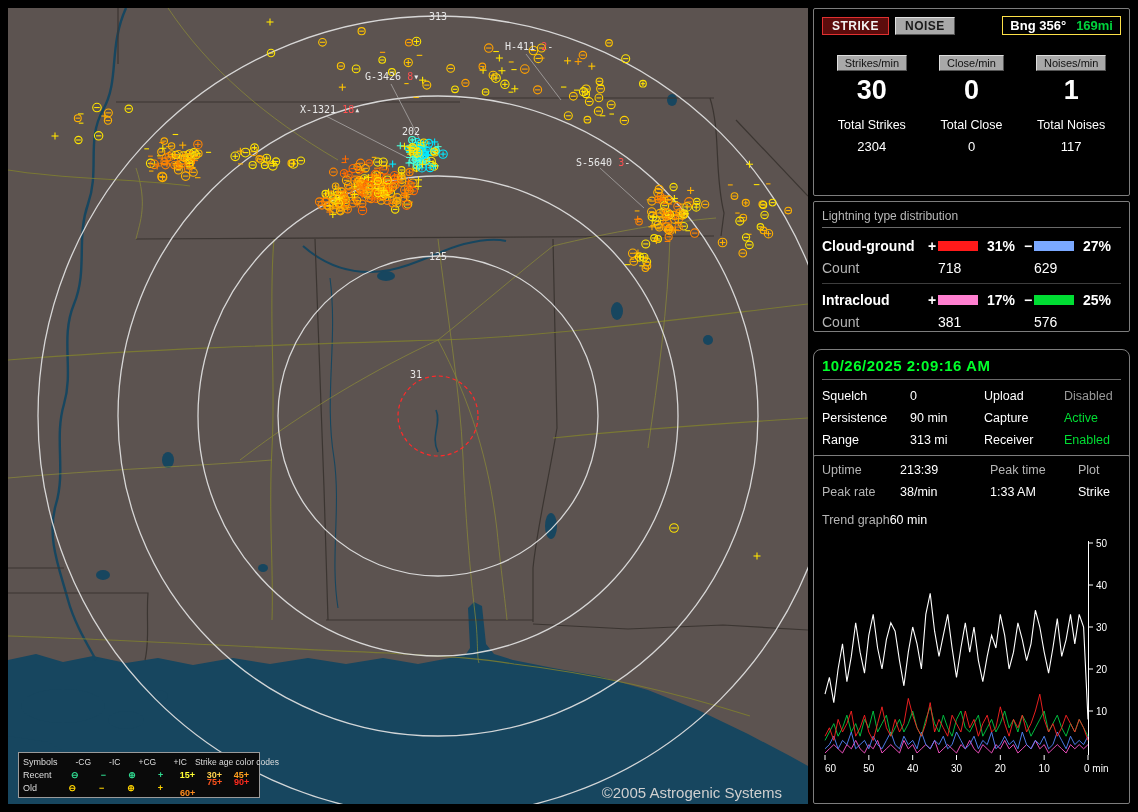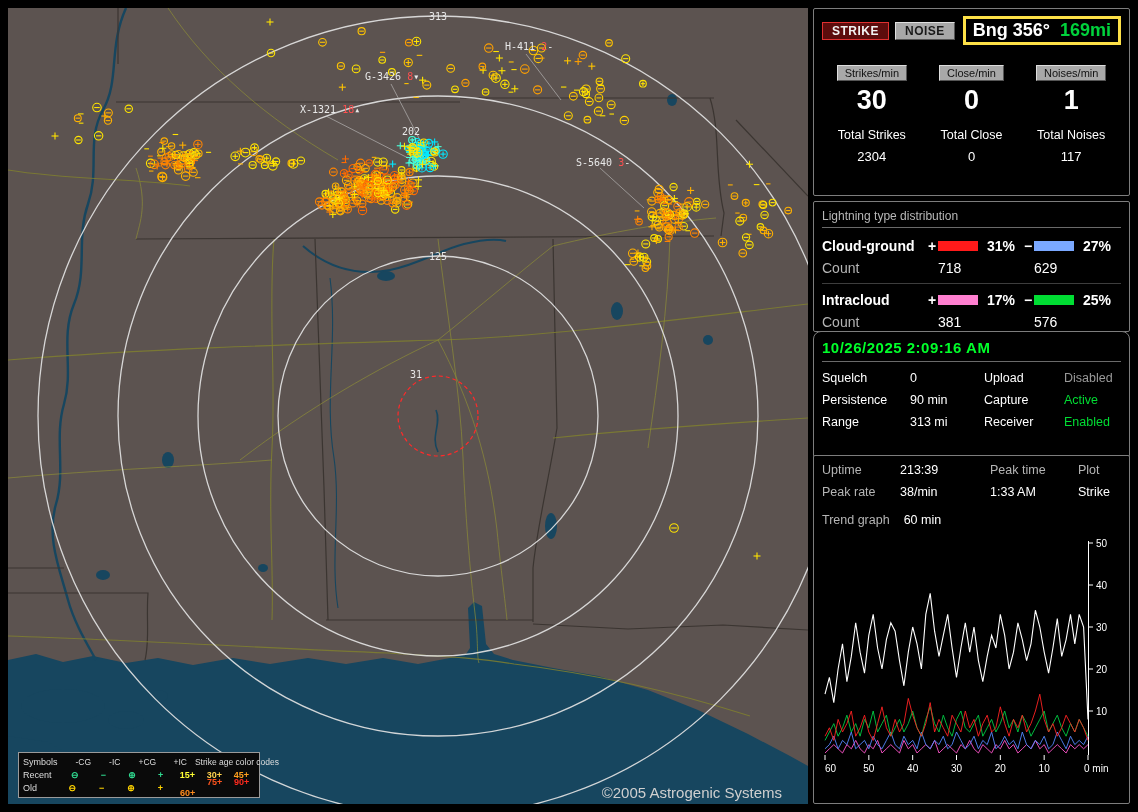--- a/index.html
+++ b/index.html
@@ -23,32 +23,32 @@
   .lg-age-item { width:27px; text-align:center; font-weight:bold; }
   .lg-age-wrap { flex:1; display:flex; padding-left:8px; }
 
   #copyright { position:absolute; right:26px; bottom:3px; color:#cfcfcf; font-size:15px; }
 
   
   .box { position:absolute; left:813px; width:317px; background:#000;
          border:1px solid #7d7d7d; border-radius:2px; color:#fff; padding:7px 8px; }
   #box-rates  { top:8px;   height:188px; }
   #box-dist   { top:201px; height:131px; }
-  #box-status { top:331px; height:132px;border-radius:8px; }
+  #box-status { top:349px; height:132px;border-radius:8px; }
   #box-trend  { top:455px; height:349px; }
 
   .row1 { display:flex; align-items:center; gap:6px; }
   .btn { font-family:"Liberation Sans",sans-serif; font-weight:bold; font-size:12px;
          padding:1px 9px; cursor:pointer; letter-spacing:0.5px; }
   .btn.strike { background:#5c0c0c; border:1px solid #e03030; color:#f2f2f2; }
   .btn.noise  { background:#a8a8a8; border:1px solid #e0e0e0; border-right-color:#555;
                 border-bottom-color:#555; color:#1a1a1a; }
   .bng { margin-left:auto; display:flex; gap:10px; align-items:center;
-         border:3px solid #fde047; background:#000; padding:1px 7px;
-         font-weight:bold; font-size:18px; }
+         border:1px solid #fde047; background:#000; padding:1px 7px;
+         font-weight:bold; font-size:13px; }
   .bng-dist { color:#00d23c; }
 
   .rate-grid { display:grid; grid-template-columns:1fr 1fr 1fr; margin-top:20px;
                text-align:center; row-gap:0; }
   .rate-btn { justify-self:center; background:#a8a8a8; border:1px solid #dedede;
               border-right-color:#555; border-bottom-color:#555; color:#111;
               font-size:11px; padding:1px 7px; cursor:pointer;
               font-family:"Liberation Sans",sans-serif; }
   .rate-val { font-size:27px; font-weight:bold; margin-top:4px; }
   .total-label { font-size:12.5px; margin-top:12px; }
@@ -69,21 +69,21 @@
 
   .datetime { color:#00ff2a; font-size:15px; font-weight:bold; padding-bottom:5px;
               border-bottom:1px solid #6a6a6a; margin-bottom:9px; letter-spacing:0.5px; }
   .status-grid { display:grid; grid-template-columns:88px 74px 80px 1fr;
                  row-gap:8px; font-size:12.5px; }
   .st-disabled { color:#9a9a9a; }
   .st-green { color:#00dd33; }
 
   .stats-grid { display:grid; grid-template-columns:78px 90px 88px 1fr;
                 row-gap:8px; font-size:12.5px; }
-  .trend-row { display:flex; gap:14px; font-size:12.5px; margin-top:14px; }
+  .trend-row { display:flex; font-size:12.5px; margin-top:14px; }
   #trend-svg { margin-top:8px; width:301px; height:252px; display:block; }
 </style>
 </head>
 <body>
 
 <div id="app">
 
   <div id="map">
     <svg id="map-svg" viewBox="0 0 800 796">
         <g>

